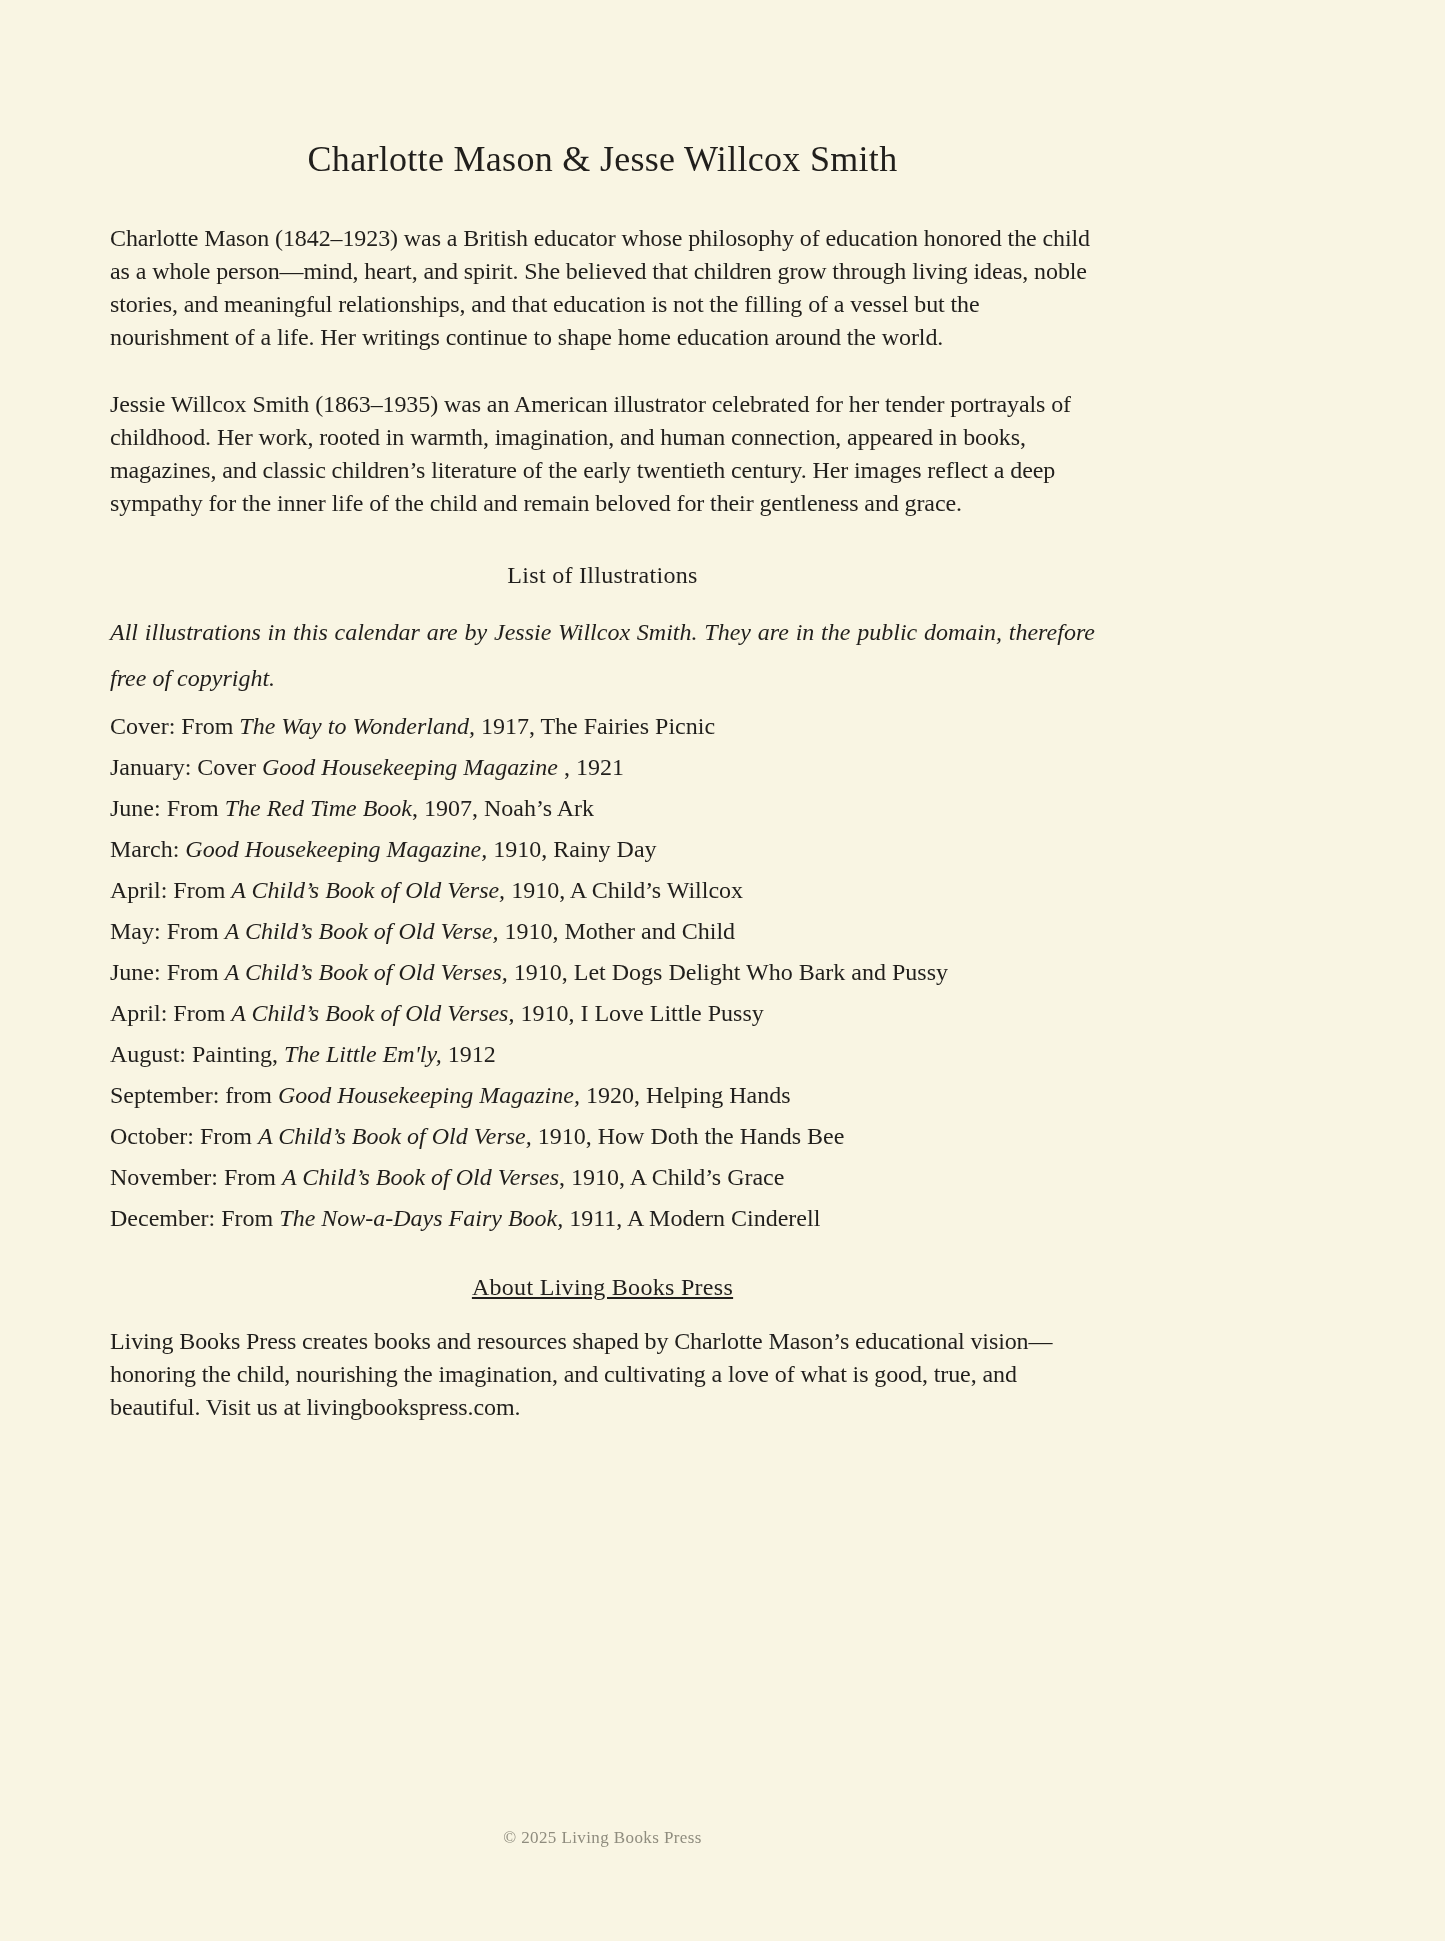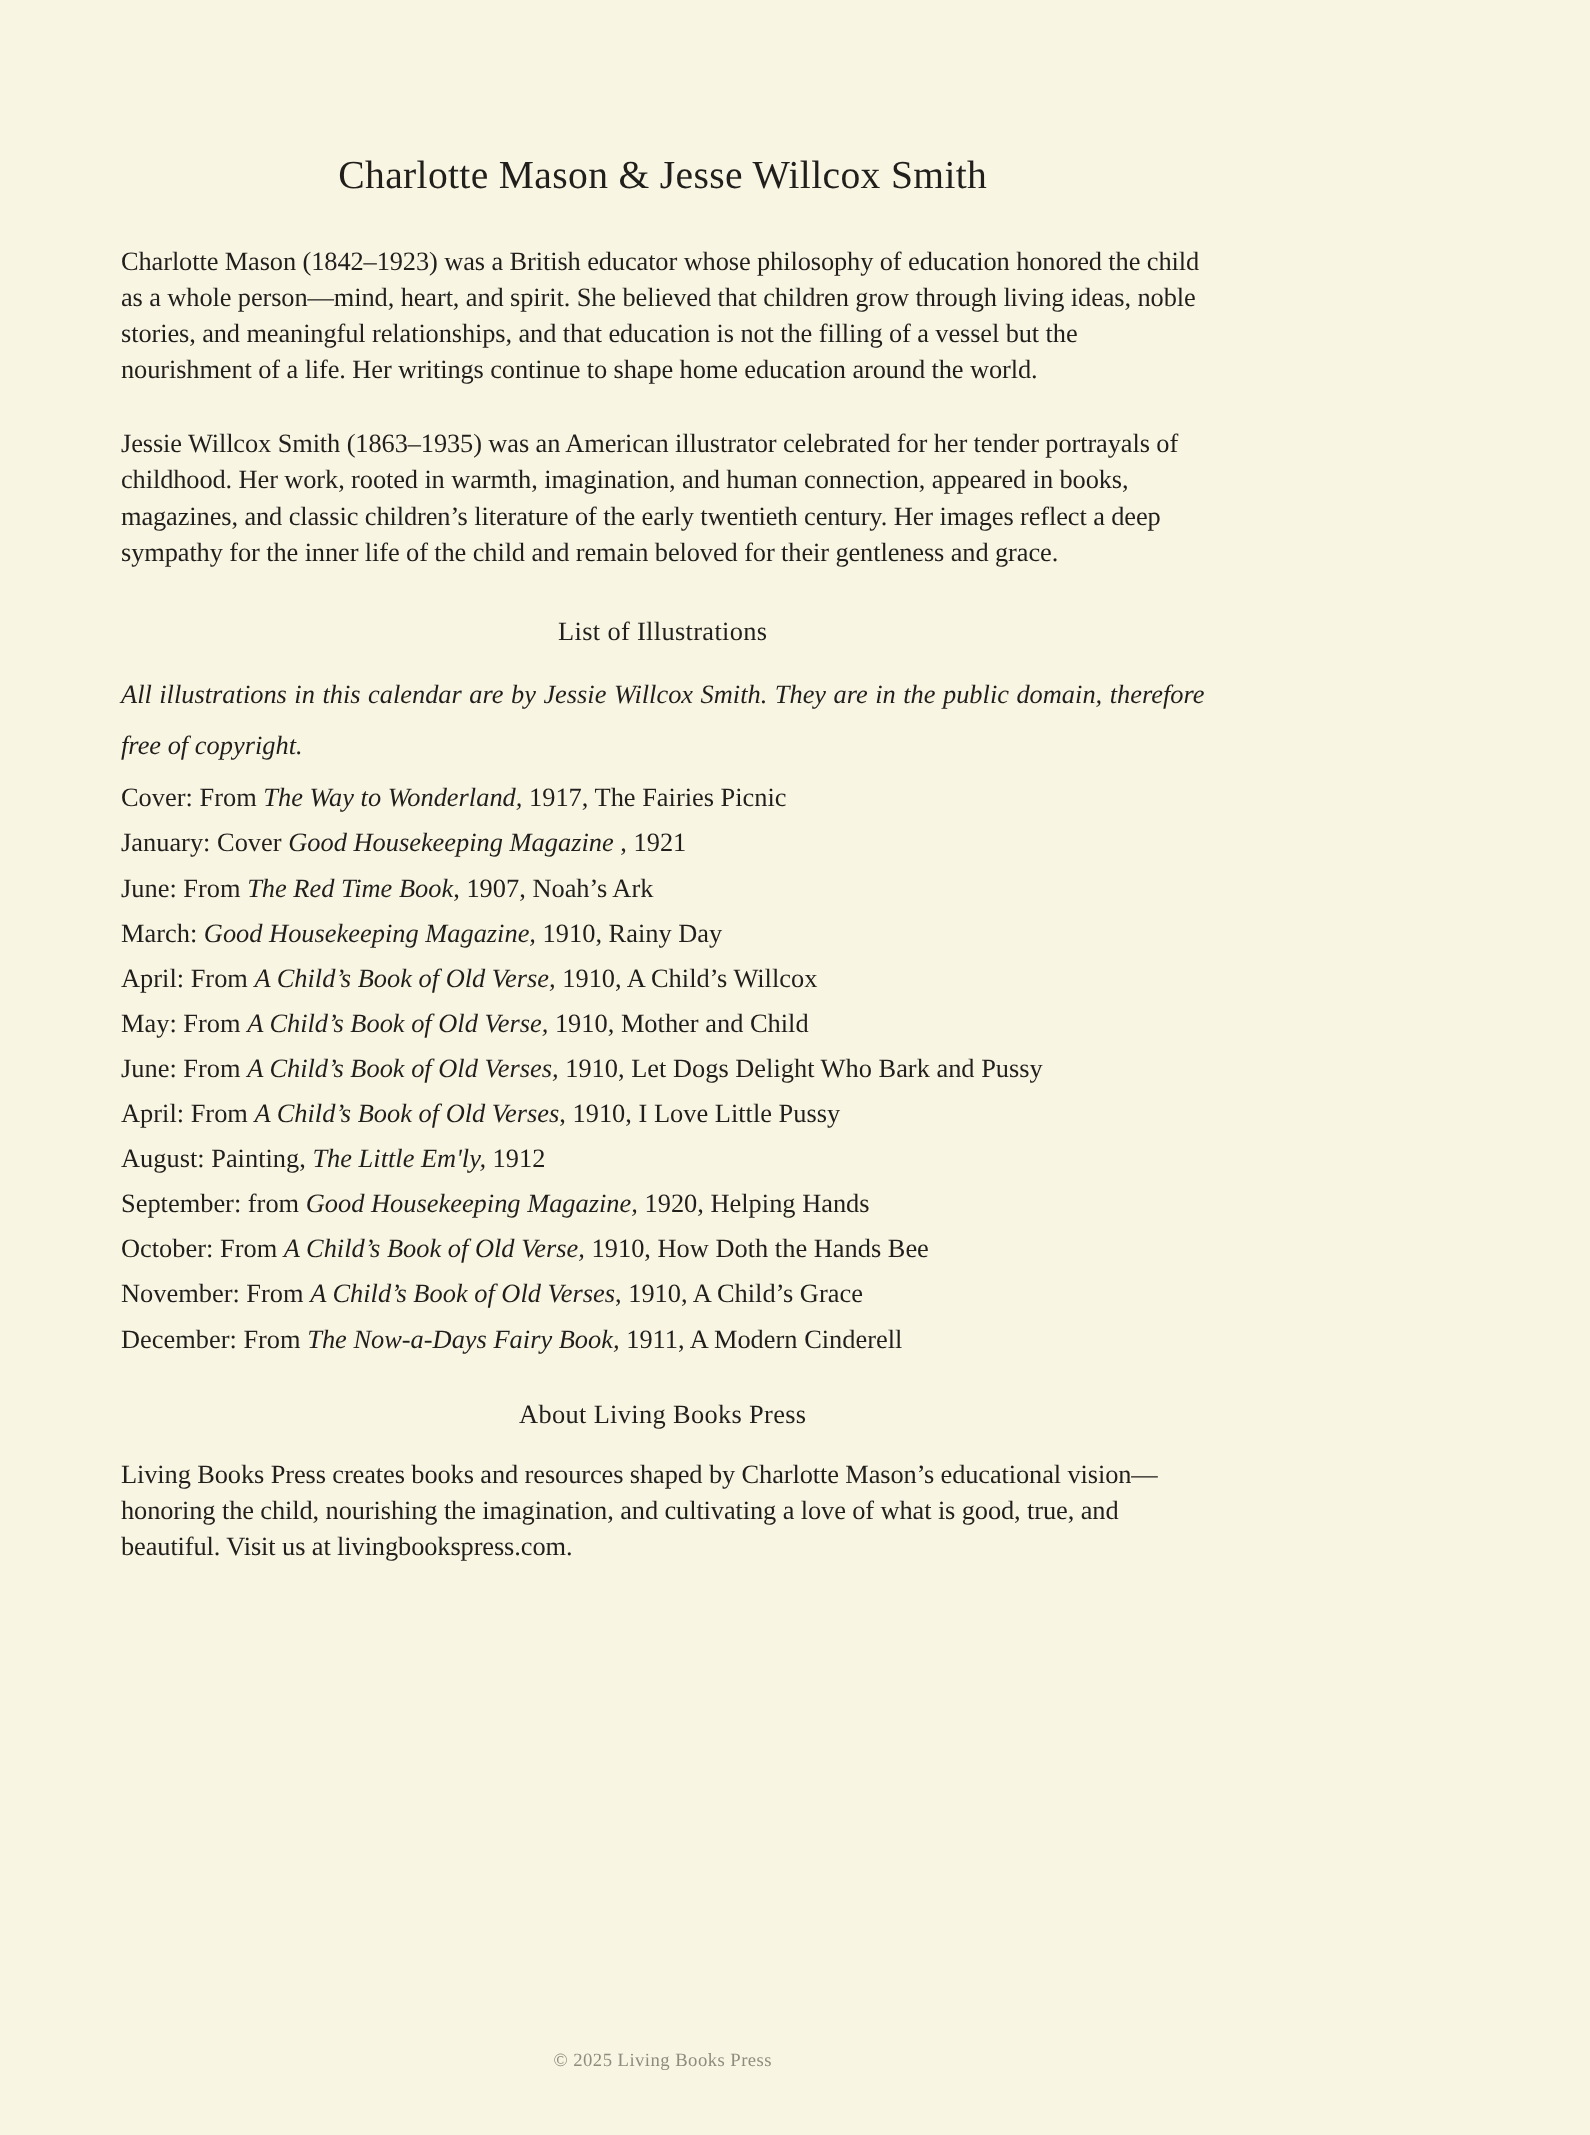--- a/index.html
+++ b/index.html
@@ -12,21 +12,21 @@
   body {
     width: 1445px;
     font-family: "Liberation Serif", "DejaVu Serif", serif;
     color: var(--ink);
   }
   .page {
     width: 1445px;
     min-height: 1941px;
     display: flex;
     flex-direction: column;
-    padding: 138px 350px 58px 110px;
+    padding: 138px 350px 93px 110px;
     background: var(--bg);
   }
   .page-title {
     font-size: 36px;
     font-weight: normal;
     text-align: center;
     letter-spacing: 0.3px;
     margin-bottom: 42px;
   }
   .bio {
@@ -51,21 +51,21 @@
     text-align-last: left;
     margin-bottom: 12px;
   }
   .illustration-entry {
     font-size: 24px;
     line-height: 27px;
     margin-bottom: 14px;
     white-space: nowrap;
   }
   .illustration-entry .title { font-style: italic; }
-  .about-heading { margin-top: 28px; margin-bottom: 24px; }
+  .about-heading { margin-top: 28px; margin-bottom: 24px; text-decoration: underline; }
   .about-body {
     font-size: 24px;
     line-height: 33px;
     letter-spacing: -0.1px;
   }
   .footer {
     margin-top: auto;
     padding-top: 60px;
     text-align: center;
     font-size: 17px;

